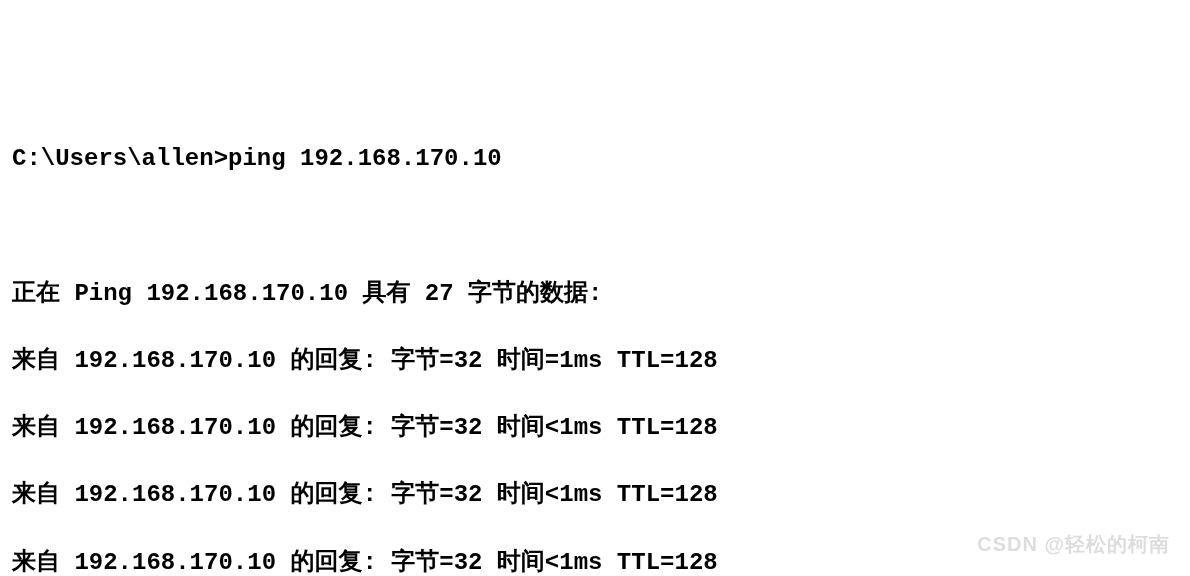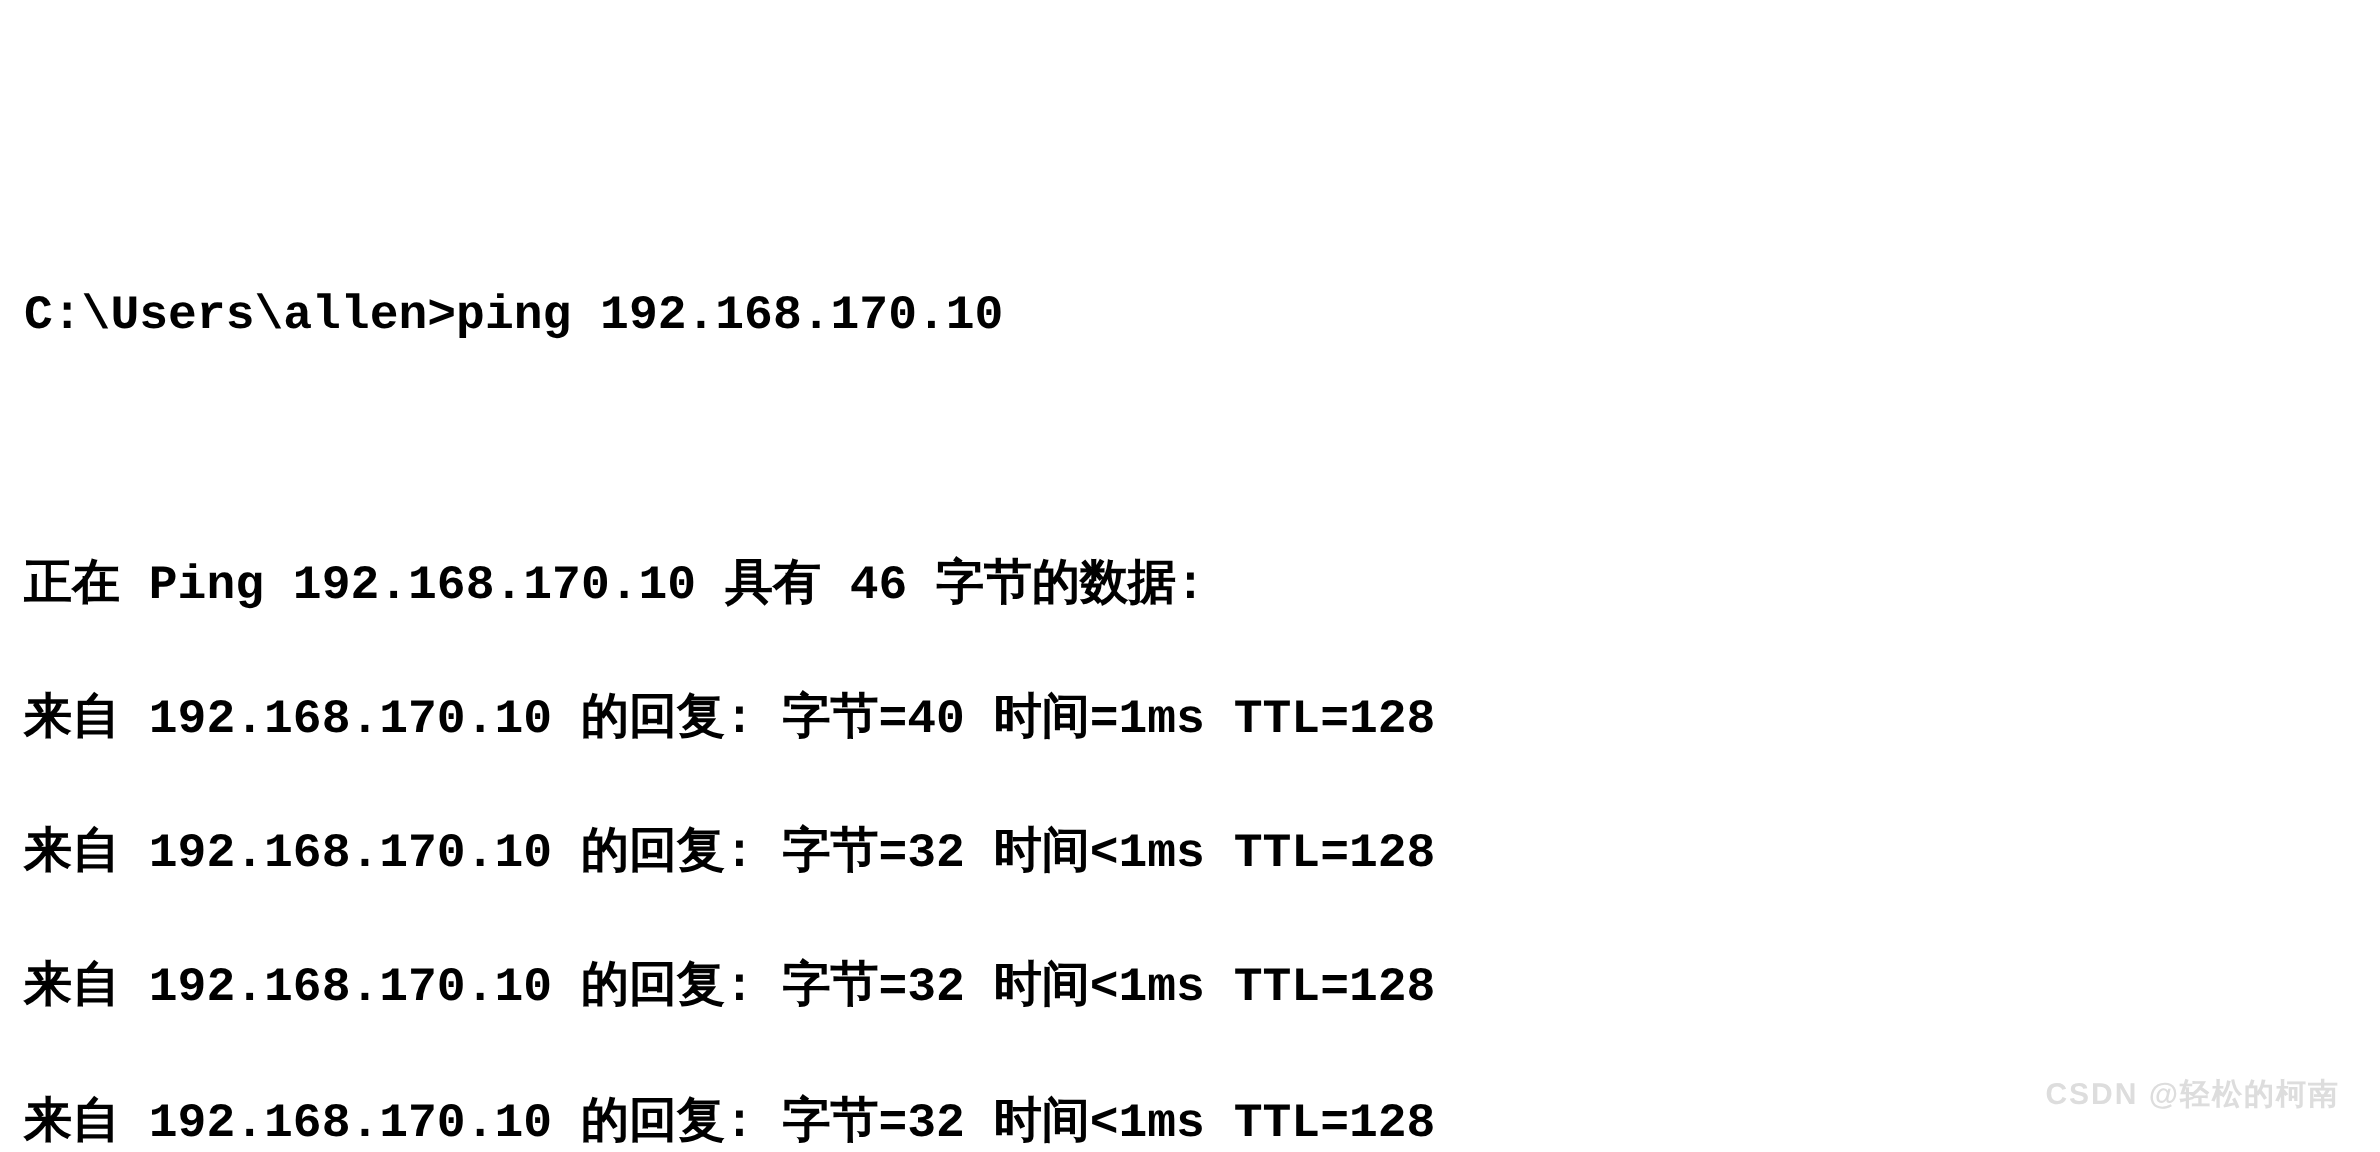--- a/index.html
+++ b/index.html
@@ -25,34 +25,34 @@
       display: block;
     }
     .blank {
       height: 1.4em;
     }
     .watermark {
       position: absolute;
       bottom: 18px;
       right: 20px;
       color: #dddddd;
-      font-size: 15px;
+      font-size: 20px;
       font-family: sans-serif;
       letter-spacing: 1px;
     }
   </style>
 </head>
 <body>
 
 
 
 <span class="line">C:\Users\allen&gt;ping 192.168.170.10</span>
 <span class="line blank"></span>
-<span class="line">正在 Ping 192.168.170.10 具有 46 字节的数据:</span>
-<span class="line">来自 192.168.170.10 的回复: 字节=40 时间=1ms TTL=128</span>
+<span class="line">正在 Ping 192.168.170.10 具有 27 字节的数据:</span>
+<span class="line">来自 192.168.170.10 的回复: 字节=32 时间=1ms TTL=128</span>
 <span class="line">来自 192.168.170.10 的回复: 字节=32 时间&lt;1ms TTL=128</span>
 <span class="line">来自 192.168.170.10 的回复: 字节=32 时间&lt;1ms TTL=128</span>
 <span class="line">来自 192.168.170.10 的回复: 字节=32 时间&lt;1ms TTL=128</span>
 
 
 
 
 
 
 

